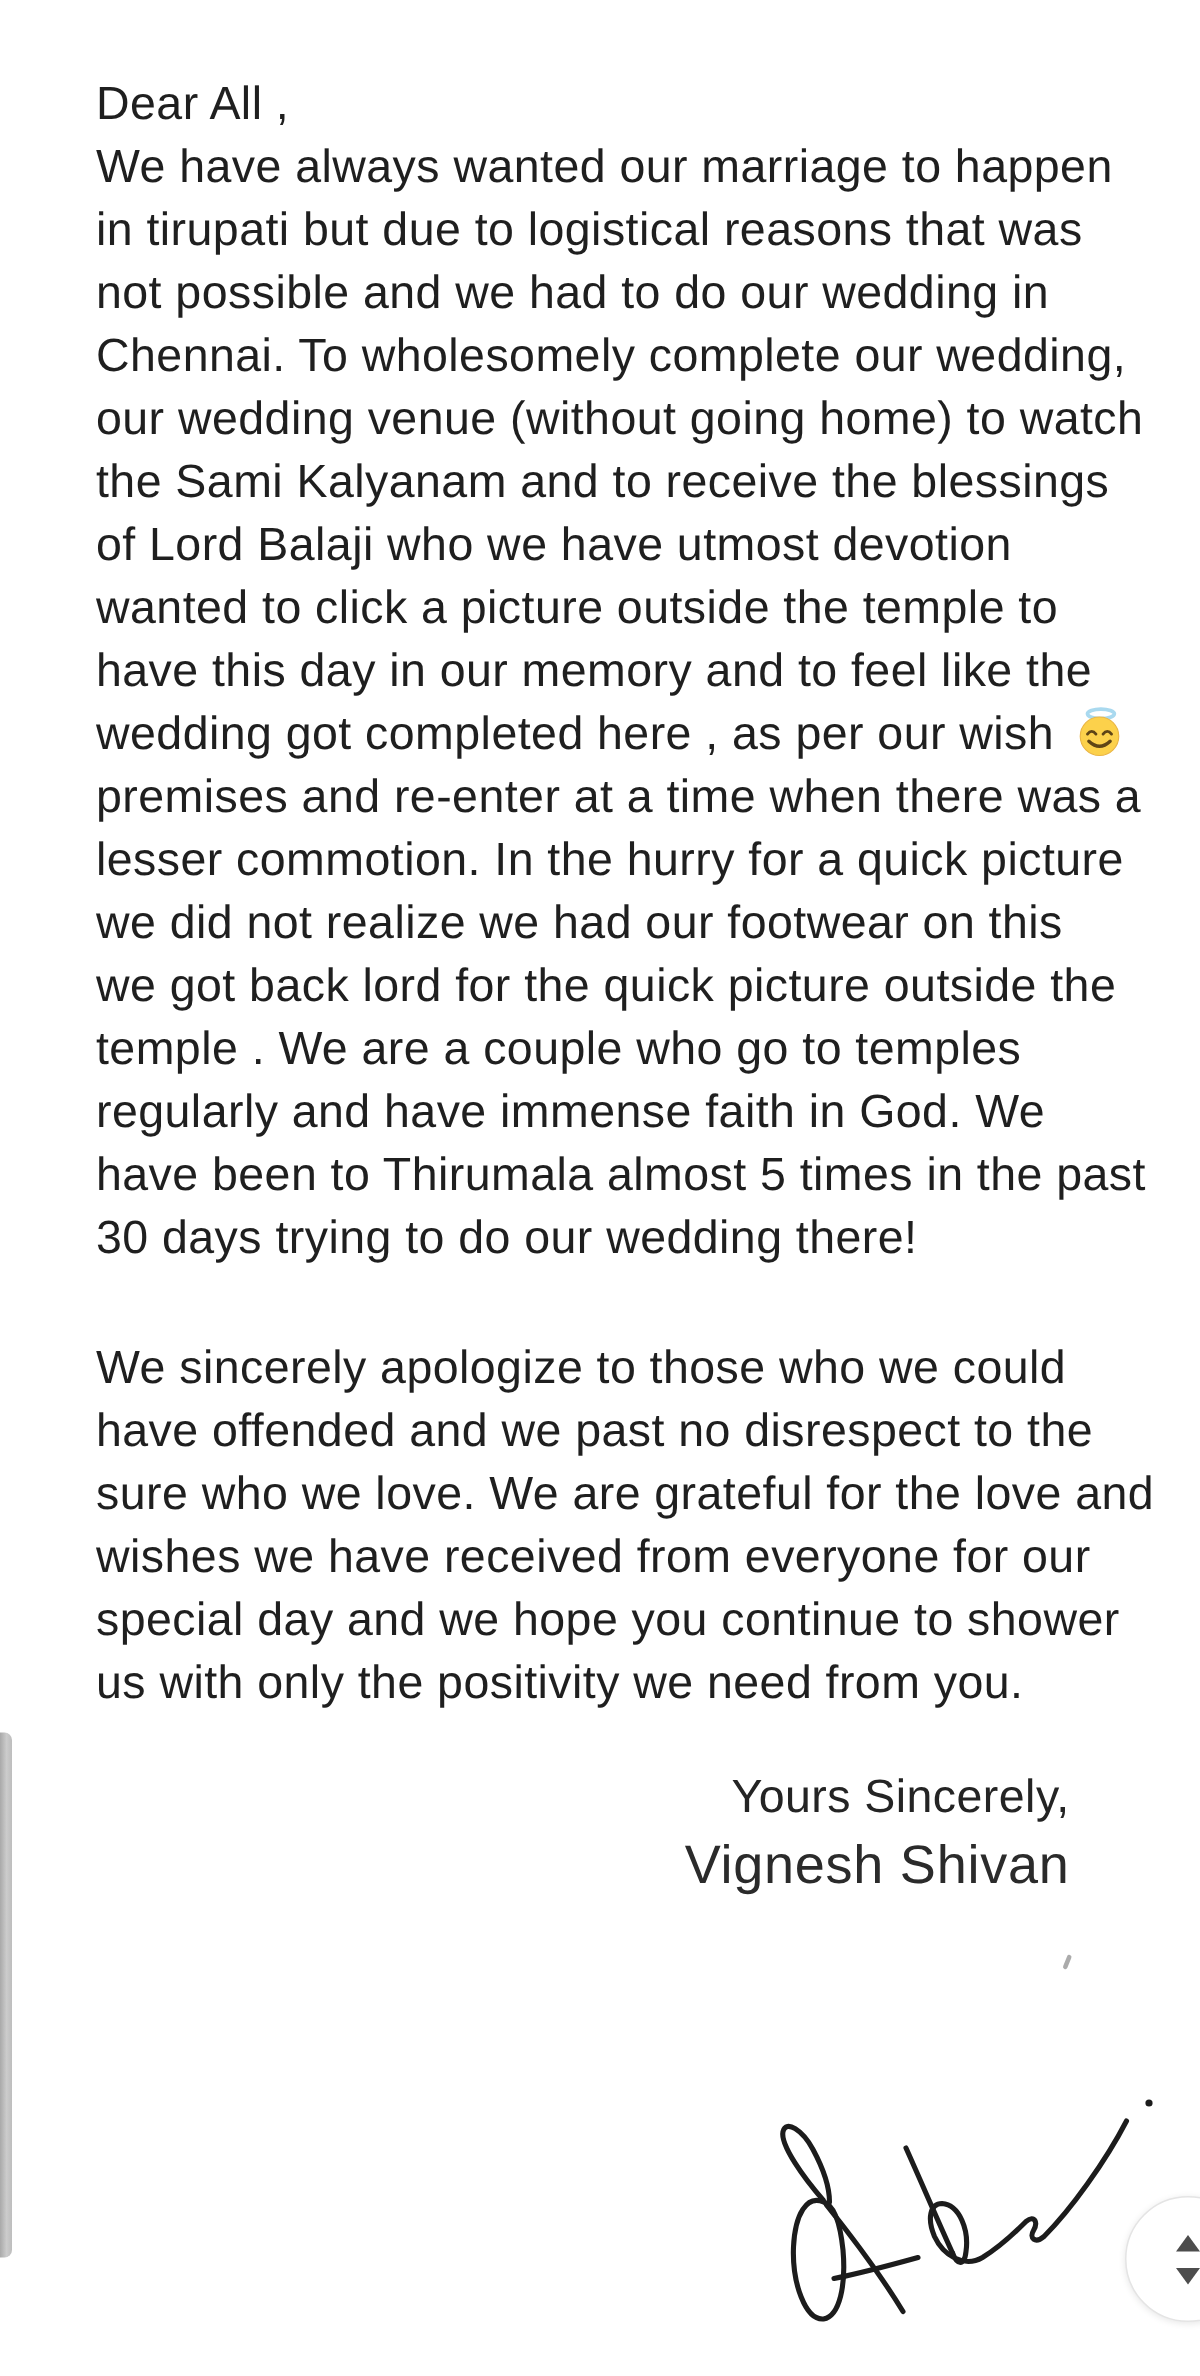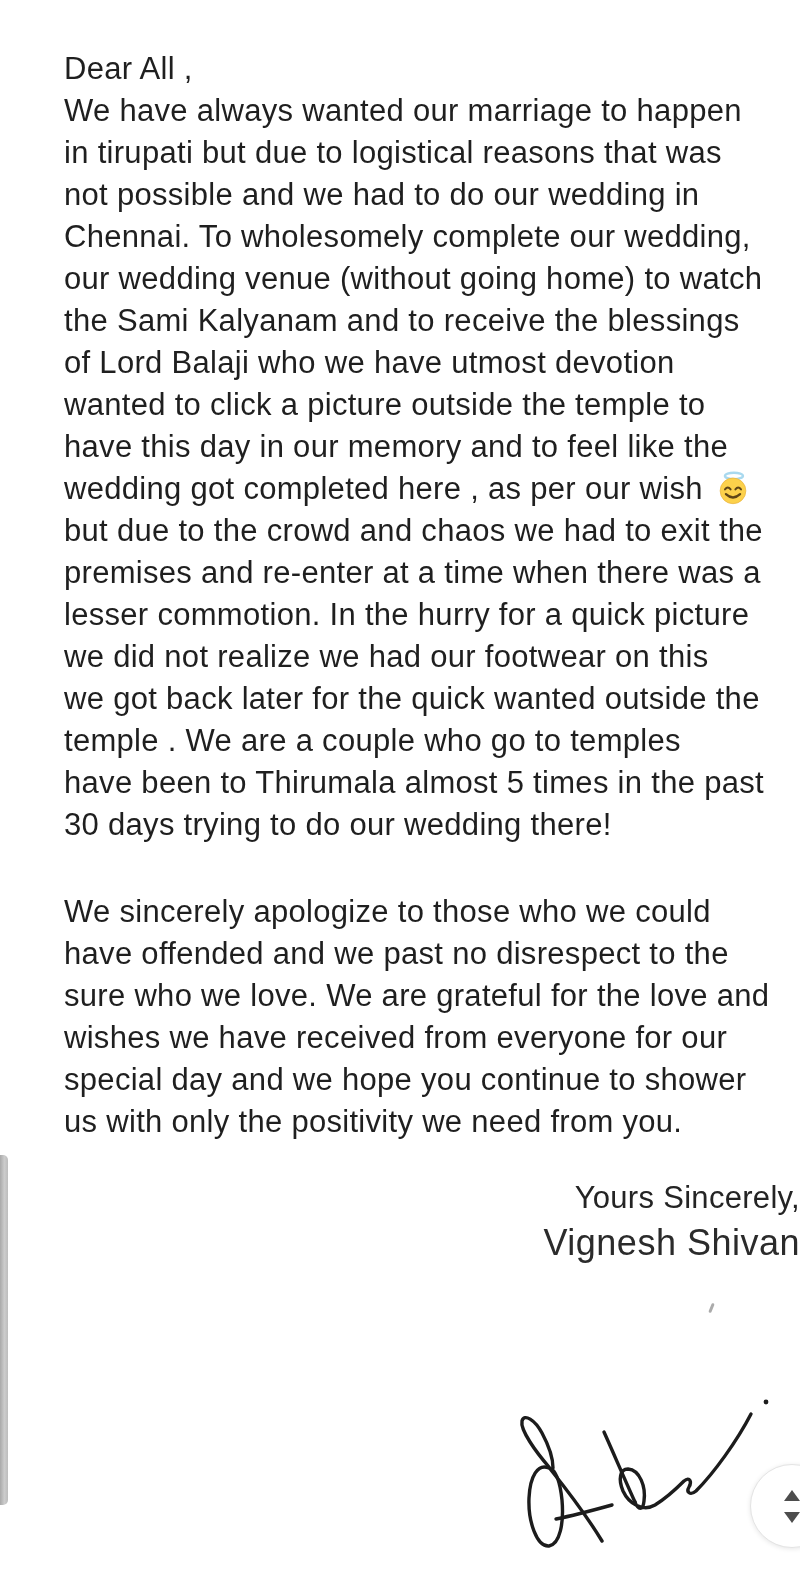--- a/index.html
+++ b/index.html
@@ -18,20 +18,21 @@
   .line {
     font-size: 31px;
     line-height: 42px;
     letter-spacing: 0.3px;
     white-space: pre;
     color: #1f1f1f;
   }
   .para2 { margin-top: 45px; }
   .signoff-block {
     margin-top: 34px;
+    padding-right: 87px;
     text-align: right;
   }
   .signoff {
     font-size: 31px;
     line-height: 42px;
     letter-spacing: 0.3px;
     color: #242424;
   }
   .signer {
     font-size: 36px;
@@ -112,26 +113,26 @@
       <div class="line">wanted to click a picture outside the temple to</div>
       <div class="line">have this day in our memory and to feel like the</div>
       <div class="line">wedding got completed here , as per our wish <span class="emoji"><svg viewBox="0 0 36 36" width="34" height="34">
             <ellipse cx="19" cy="5.2" rx="9.5" ry="3.4" fill="none" stroke="#a9d9ef" stroke-width="2.6"></ellipse>
             <circle cx="18" cy="21" r="13.6" fill="#fcd14b"></circle>
             <circle cx="18" cy="21" r="13.6" fill="none" stroke="#eab543" stroke-width="0.8"></circle>
             <path d="M 9.5 19.5 Q 12.5 15.5 15.5 19.5" fill="none" stroke="#5f4516" stroke-width="2" stroke-linecap="round"></path>
             <path d="M 20.5 19.5 Q 23.5 15.5 26.5 19.5" fill="none" stroke="#5f4516" stroke-width="2" stroke-linecap="round"></path>
             <path d="M 10.5 24.5 Q 18 31.5 25.5 24.5" fill="none" stroke="#5f4516" stroke-width="2.4" stroke-linecap="round"></path>
           </svg></span></div>
-      <div class="line">but due to the crowd and chaos we had to exit the</div>
       <div class="line">premises and re-enter at a time when there was a</div>
       <div class="line">lesser commotion. In the hurry for a quick picture</div>
       <div class="line">we did not realize we had our footwear on this</div>
-      <div class="line">we got back later for the quick wanted outside the</div>
+      <div class="line">we got back lord for the quick picture outside the</div>
       <div class="line">temple . We are a couple who go to temples</div>
+      <div class="line">regularly and have immense faith in God. We</div>
       <div class="line">have been to Thirumala almost 5 times in the past</div>
       <div class="line">30 days trying to do our wedding there!</div>
     </div>
   <div id="para2" class="para2">
       <div class="line">We sincerely apologize to those who we could</div>
       <div class="line">have offended and we past no disrespect to the</div>
       <div class="line">sure who we love. We are grateful for the love and</div>
       <div class="line">wishes we have received from everyone for our</div>
       <div class="line">special day and we hope you continue to shower</div>
       <div class="line">us with only the positivity we need from you.</div>

